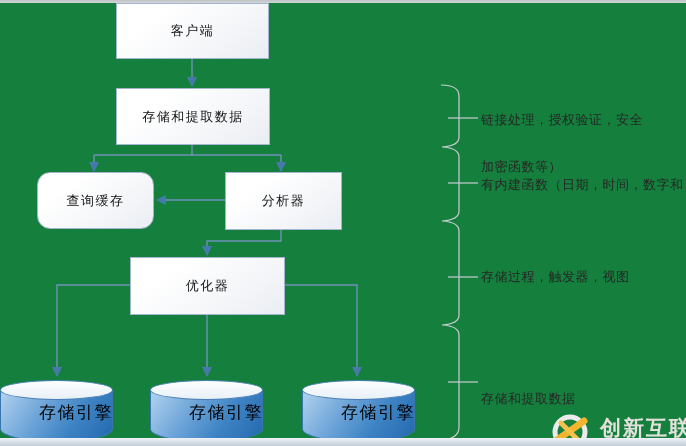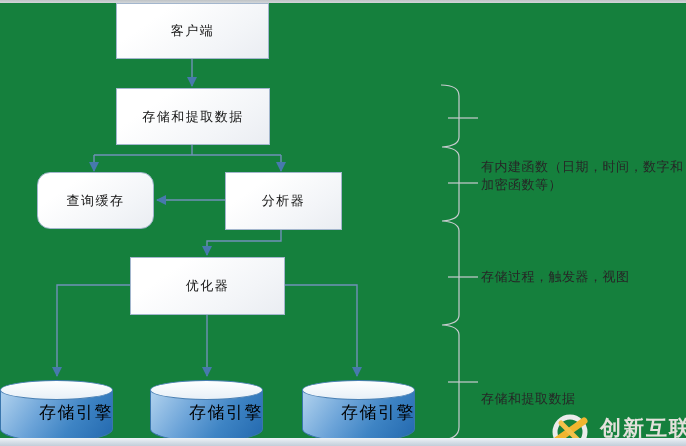--- a/index.html
+++ b/index.html
@@ -134,23 +134,26 @@
         L459,211 Q459,220 442,221 Q459,222 459,231
         L459,315 Q459,324 442,325 Q459,326 459,335
         L459,427 Q459,439 441,440"></path>
       <path d="M448,118 L478,118"></path>
       <path d="M448,183 L478,183"></path>
       <path d="M448,277 L478,277"></path>
       <path d="M448,382 L478,382"></path>
     </g>
   </svg>
 
+  <div class="annotation a1">
+    <div>链接处理，授权验证，安全</div>
+  </div>
   <div class="annotation a2">
+    <div>加密函数等）</div>
     <div>有内建函数（日期，时间，数字和</div>
-    <div>加密函数等）</div>
   </div>
   <div class="annotation a3">
     <div>存储过程，触发器，视图</div>
   </div>
   <div class="annotation a4">
     <div>存储和提取数据</div>
   </div>
 
   <div class="watermark">
     <svg class="wm-logo" width="44" height="44">

